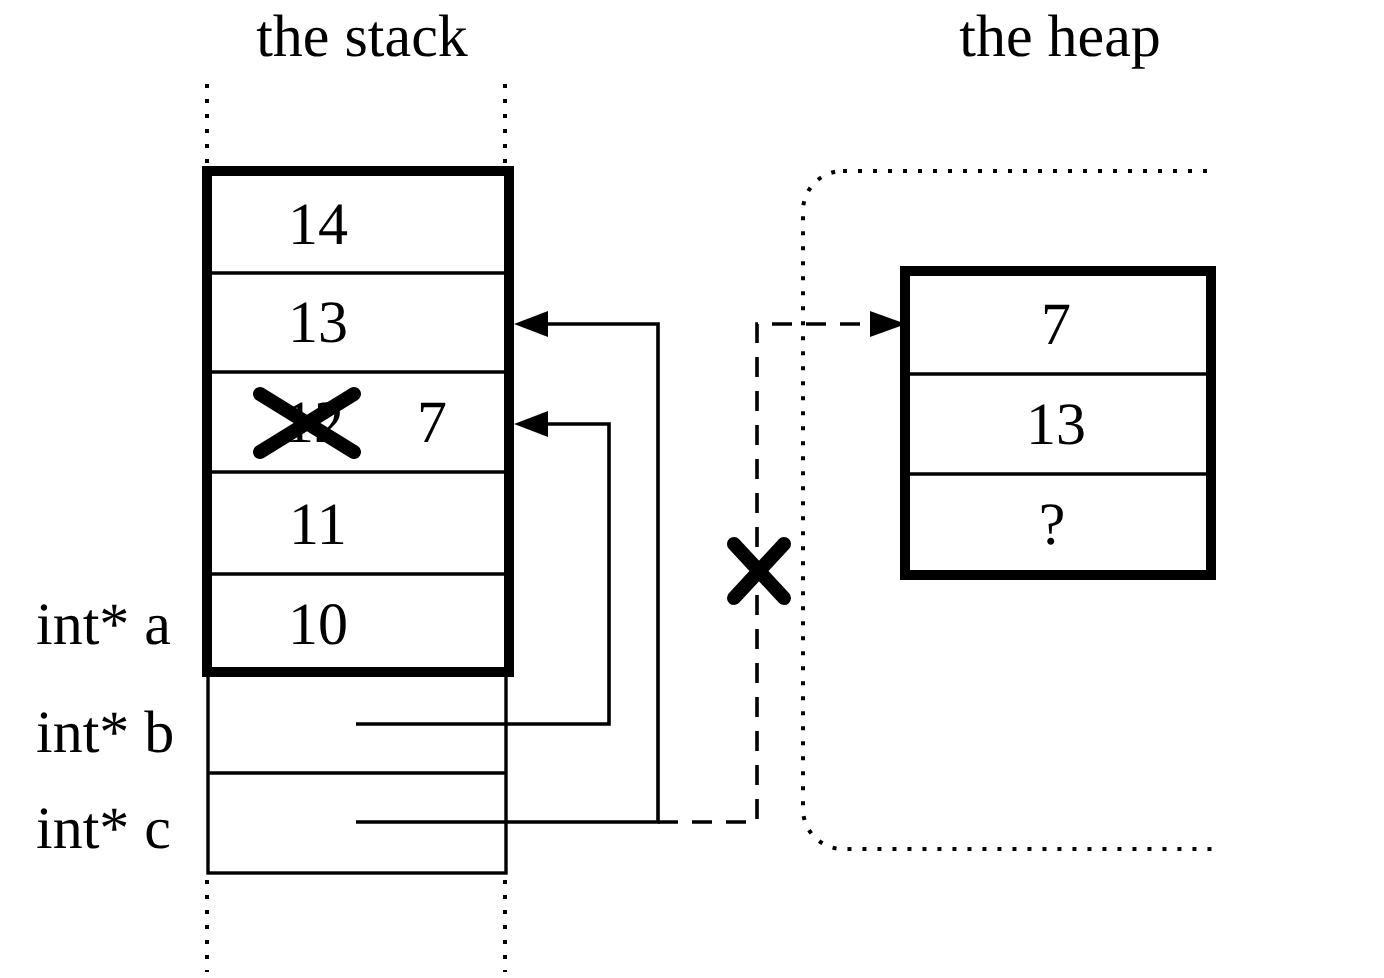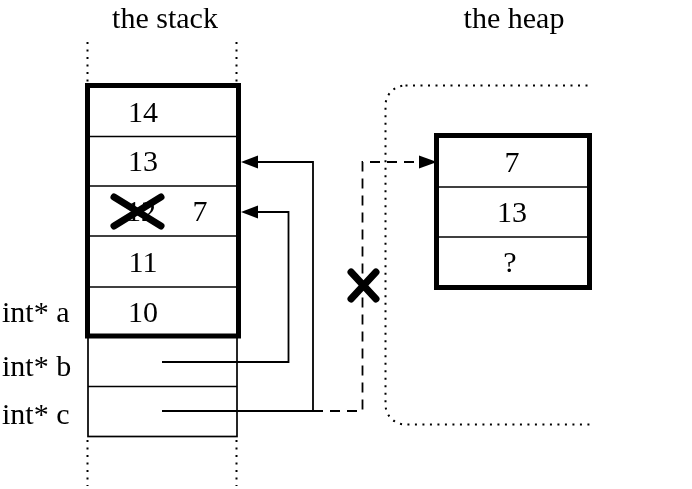--- a/index.html
+++ b/index.html
@@ -6,20 +6,21 @@
     margin: 0;
     padding: 0;
     background: #ffffff;
   }
   .canvas {
     position: relative;
     width: 592px;
     height: 489px;
     background: var(--paper, #ffffff);
     overflow: hidden;
+    margin-left: 16px;
   }
   svg.diagram {
     display: block;
     color: var(--ink, #000000);
     font-family: "Liberation Serif", "DejaVu Serif", serif;
   }
   svg.diagram text {
     fill: currentColor;
     font-size: 30px;
   }

